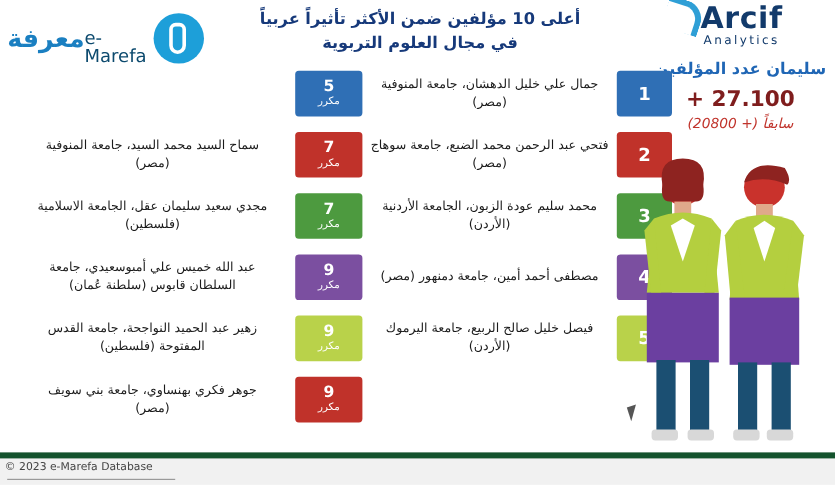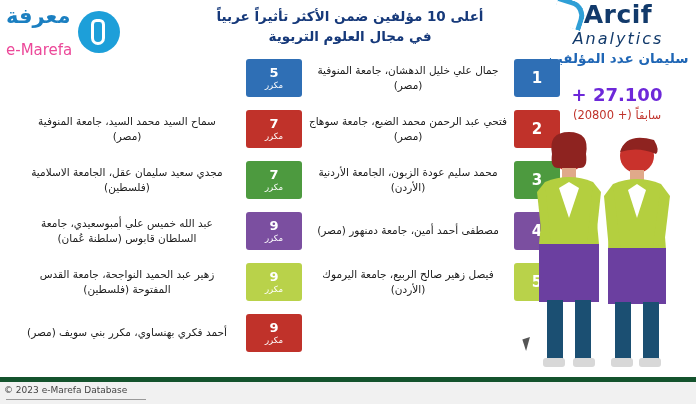--- a/index.html
+++ b/index.html
@@ -15,43 +15,43 @@
   
   .logo-left{position:absolute;left:6px;top:4px;width:160px;height:56px;display:flex;align-items:center;gap:6px;}
   .logo-left .circle{
     width:42px;height:42px;border-radius:50%;
     background:#1d9fd9;position:relative;flex:0 0 auto;
   }
   .logo-left .circle:after{
     content:"";position:absolute;left:13px;top:8px;width:14px;height:26px;
     border:3px solid #fff;border-radius:7px 7px 9px 9px;box-sizing:border-box;
   }
-  .logo-left .txt{display:flex;flex-direction:column;align-items:flex-start;line-height:1;}
+  .logo-left .txt{display:flex;flex-direction:row;align-items:center;line-height:1;}
   .logo-left .ar{font-size:21px;font-weight:bold;color:#1a7fc1;direction:rtl;}
-  .logo-left .en{font-size:15px;color:#ec4899;margin-top:16px;}
+  .logo-left .en{font-size:15px;color:#0c4a6e;margin-top:16px;}
 
   .logo-right{position:absolute;right:8px;top:2px;width:140px;text-align:center;}
   .logo-right .brand{font-size:25px;font-weight:bold;color:#123a6b;letter-spacing:.5px;line-height:1;}
-  .logo-right .sub{font-size:16px;color:#123a6b;letter-spacing:2px;margin-top:2px;font-style:italic;}
+  .logo-right .sub{font-size:10px;color:#123a6b;letter-spacing:2px;margin-top:2px;}
   .logo-right .swoosh{
     position:absolute;left:6px;top:-2px;width:26px;height:22px;
     border-top:5px solid #2f9fd6;border-right:5px solid #2f9fd6;
     border-radius:0 16px 0 0;transform:rotate(18deg);
   }
 
   .title{
     position:absolute;left:160px;top:6px;width:380px;text-align:center;
     direction:rtl;color:#16397a;font-weight:bold;font-size:13.5px;line-height:1.5;
   }
 
   
   .stat{position:absolute;right:4px;top:50px;width:150px;text-align:center;direction:rtl;}
   .stat .lbl{color:#1f66b5;font-size:13.5px;font-weight:bold;}
-  .stat .num{color:#6d28d9;font-size:18px;font-weight:bold;margin-top:18px;direction:ltr;}
-  .stat .prev{color:#c0332b;font-size:11.5px;margin-top:3px;}
+  .stat .num{color:#7f1d1d;font-size:18px;font-weight:bold;margin-top:6px;direction:ltr;}
+  .stat .prev{color:#c0332b;font-size:11.5px;margin-top:3px;font-style:italic;}
 
   
   .rows{position:absolute;left:0;top:56px;width:560px;}
   .row{display:flex;align-items:center;height:44px;margin-bottom:7px;direction:rtl;}
 
   .cell-text{
     flex:0 0 212px;text-align:center;direction:rtl;
     font-size:10.5px;color:#1b1b1b;line-height:1.45;padding:0 4px;box-sizing:border-box;
   }
   .cell-text.left-col{flex:0 0 210px;}
@@ -154,38 +154,38 @@
       <div class="badge" style="background:#7b4fa0">
         <span>9</span>
         <span class="unit">مكرر</span>
       </div>
       <div class="spacer"></div>
       <div class="cell-text left-col">عبد الله خميس علي أمبوسعيدي، جامعة السلطان قابوس (سلطنة عُمان)</div>
     </div>
 
     <div class="row">
       <div class="rank" style="background:#b9d24a">5</div>
-      <div class="cell-text">فيصل زهير صالح الربيع، جامعة اليرموك (الأردن)</div>
+      <div class="cell-text">فيصل خليل صالح الربيع، جامعة اليرموك (الأردن)</div>
       <div class="badge" style="background:#b9d24a">
         <span>9</span>
         <span class="unit">مكرر</span>
       </div>
       <div class="spacer"></div>
       <div class="cell-text left-col">زهير عبد الحميد النواجحة، جامعة القدس المفتوحة (فلسطين)</div>
     </div>
 
     <div class="row">
       <div class="rank" style="background:transparent"></div>
       <div class="cell-text"></div>
       <div class="badge" style="background:#c0322a">
         <span>9</span>
         <span class="unit">مكرر</span>
       </div>
       <div class="spacer"></div>
-      <div class="cell-text left-col">أحمد فكري بهنساوي، مكرر بني سويف (مصر)</div>
+      <div class="cell-text left-col">جوهر فكري بهنساوي، جامعة بني سويف (مصر)</div>
     </div>
 
   </div>
 
   <svg class="people" viewBox="0 0 165 250">
 
     <circle cx="48" cy="24" r="17" fill="#c9322c"></circle>
     <path d="M31 24 q-4 -22 17 -22 q21 0 17 22 q2 14 -6 14 l-22 0 q-8 0 -6 -14z" fill="#8e2320"></path>
     <rect x="41" y="38" width="14" height="12" fill="#e0a98a"></rect>
     <path d="M24 52 q24 -10 48 0 l6 62 l-60 0z" fill="#b4cf3f"></path>

